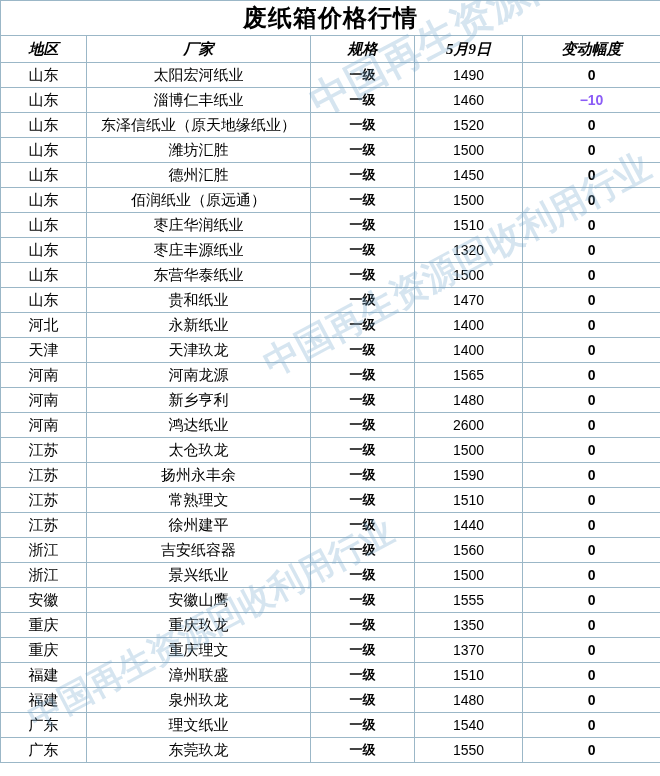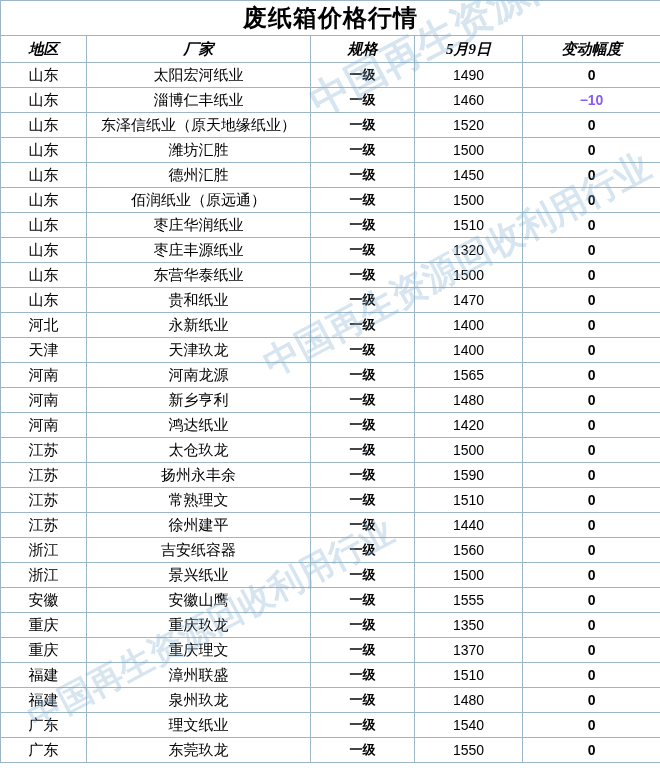--- a/index.html
+++ b/index.html
@@ -246,21 +246,21 @@
           <td class="region">河南</td>
           <td class="maker">新乡亨利</td>
           <td class="spec">一级</td>
           <td class="price">1480</td>
           <td class="change zero">0</td>
         </tr>
         <tr>
           <td class="region">河南</td>
           <td class="maker">鸿达纸业</td>
           <td class="spec">一级</td>
-          <td class="price">1420</td>
+          <td class="price">2600</td>
           <td class="change zero">0</td>
         </tr>
         <tr>
           <td class="region">江苏</td>
           <td class="maker">太仓玖龙</td>
           <td class="spec">一级</td>
           <td class="price">1500</td>
           <td class="change zero">0</td>
         </tr>
         <tr>

